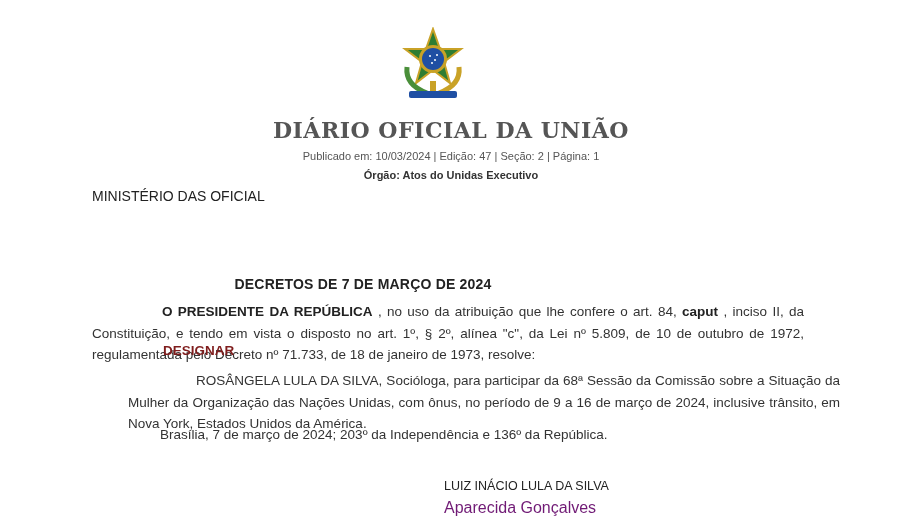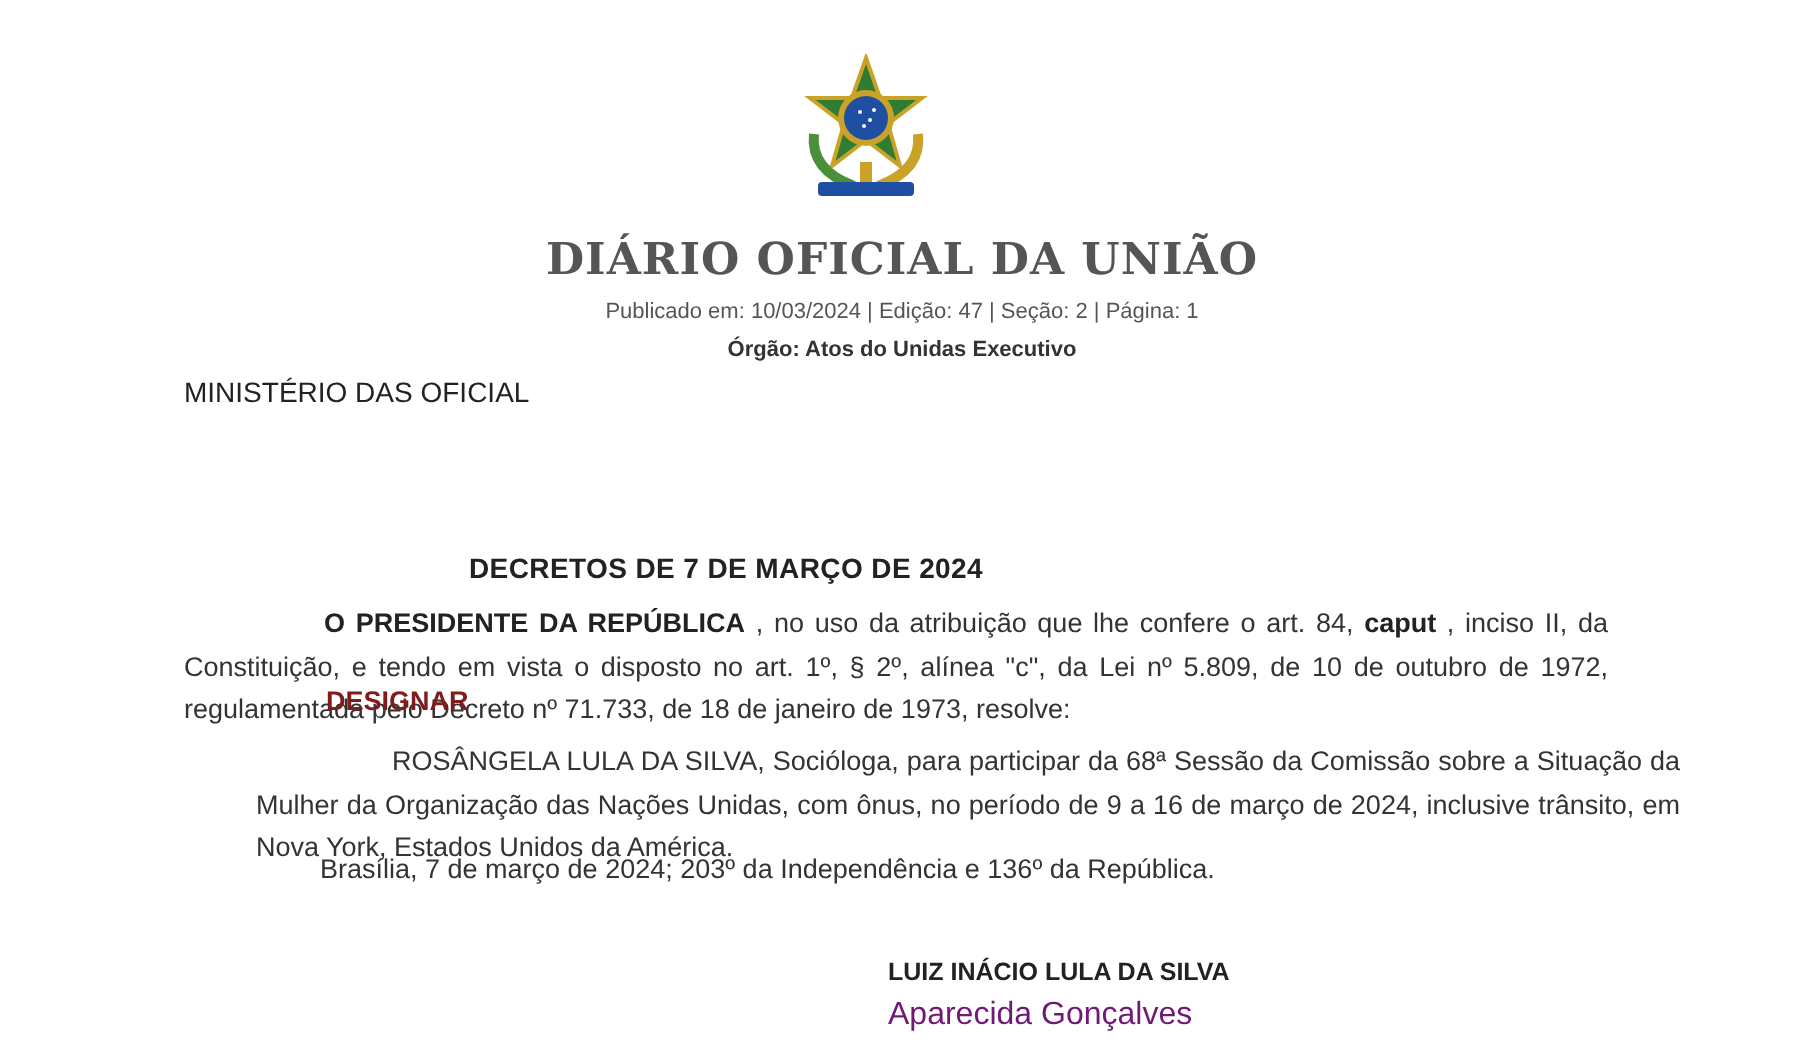--- a/index.html
+++ b/index.html
@@ -25,21 +25,21 @@
       font-weight: bold; font-size: 14px; color: #222; letter-spacing: 0.2px; margin-top: 44px;
     }
     .para {
       position: absolute; left: 92px; width: 712px; font-size: 13.5px; line-height: 21.5px; color: #333;
       text-align: justify;
     }
     .p1 { top: 285px; text-indent: 70px; margin-top: 16px; }
     .designar { position: absolute; left: 163px; top: 343px; font-weight: bold; font-size: 13.5px; color: #7f1d1d; }
     .p2 { top: 370px; text-indent: 68px; margin-left: 36px; }
     .p3 { top: 424px; text-indent: 68px; }
-    .sig-name { position: absolute; left: 444px; top: 479px; font-weight: bold; font-size: 12.5px; color: #222; }
+    .sig-name { position: absolute; left: 444px; top: 479px; font-weight: normal; font-size: 12.5px; color: #222; }
     .sig-minister { position: absolute; left: 444px; top: 499px; font-size: 16px; color: #701a75; }
     b { color: #222; }
   </style>
 </head>
 <body>
 
 <div class="emblem">
   <svg width="72" height="76" viewBox="0 0 72 76">
     <g>
       <polygon points="36,2 43,22 64,22 47,35 53,56 36,43 19,56 25,35 8,22 29,22" fill="#2e7d32" stroke="#c9a227" stroke-width="2"></polygon>

